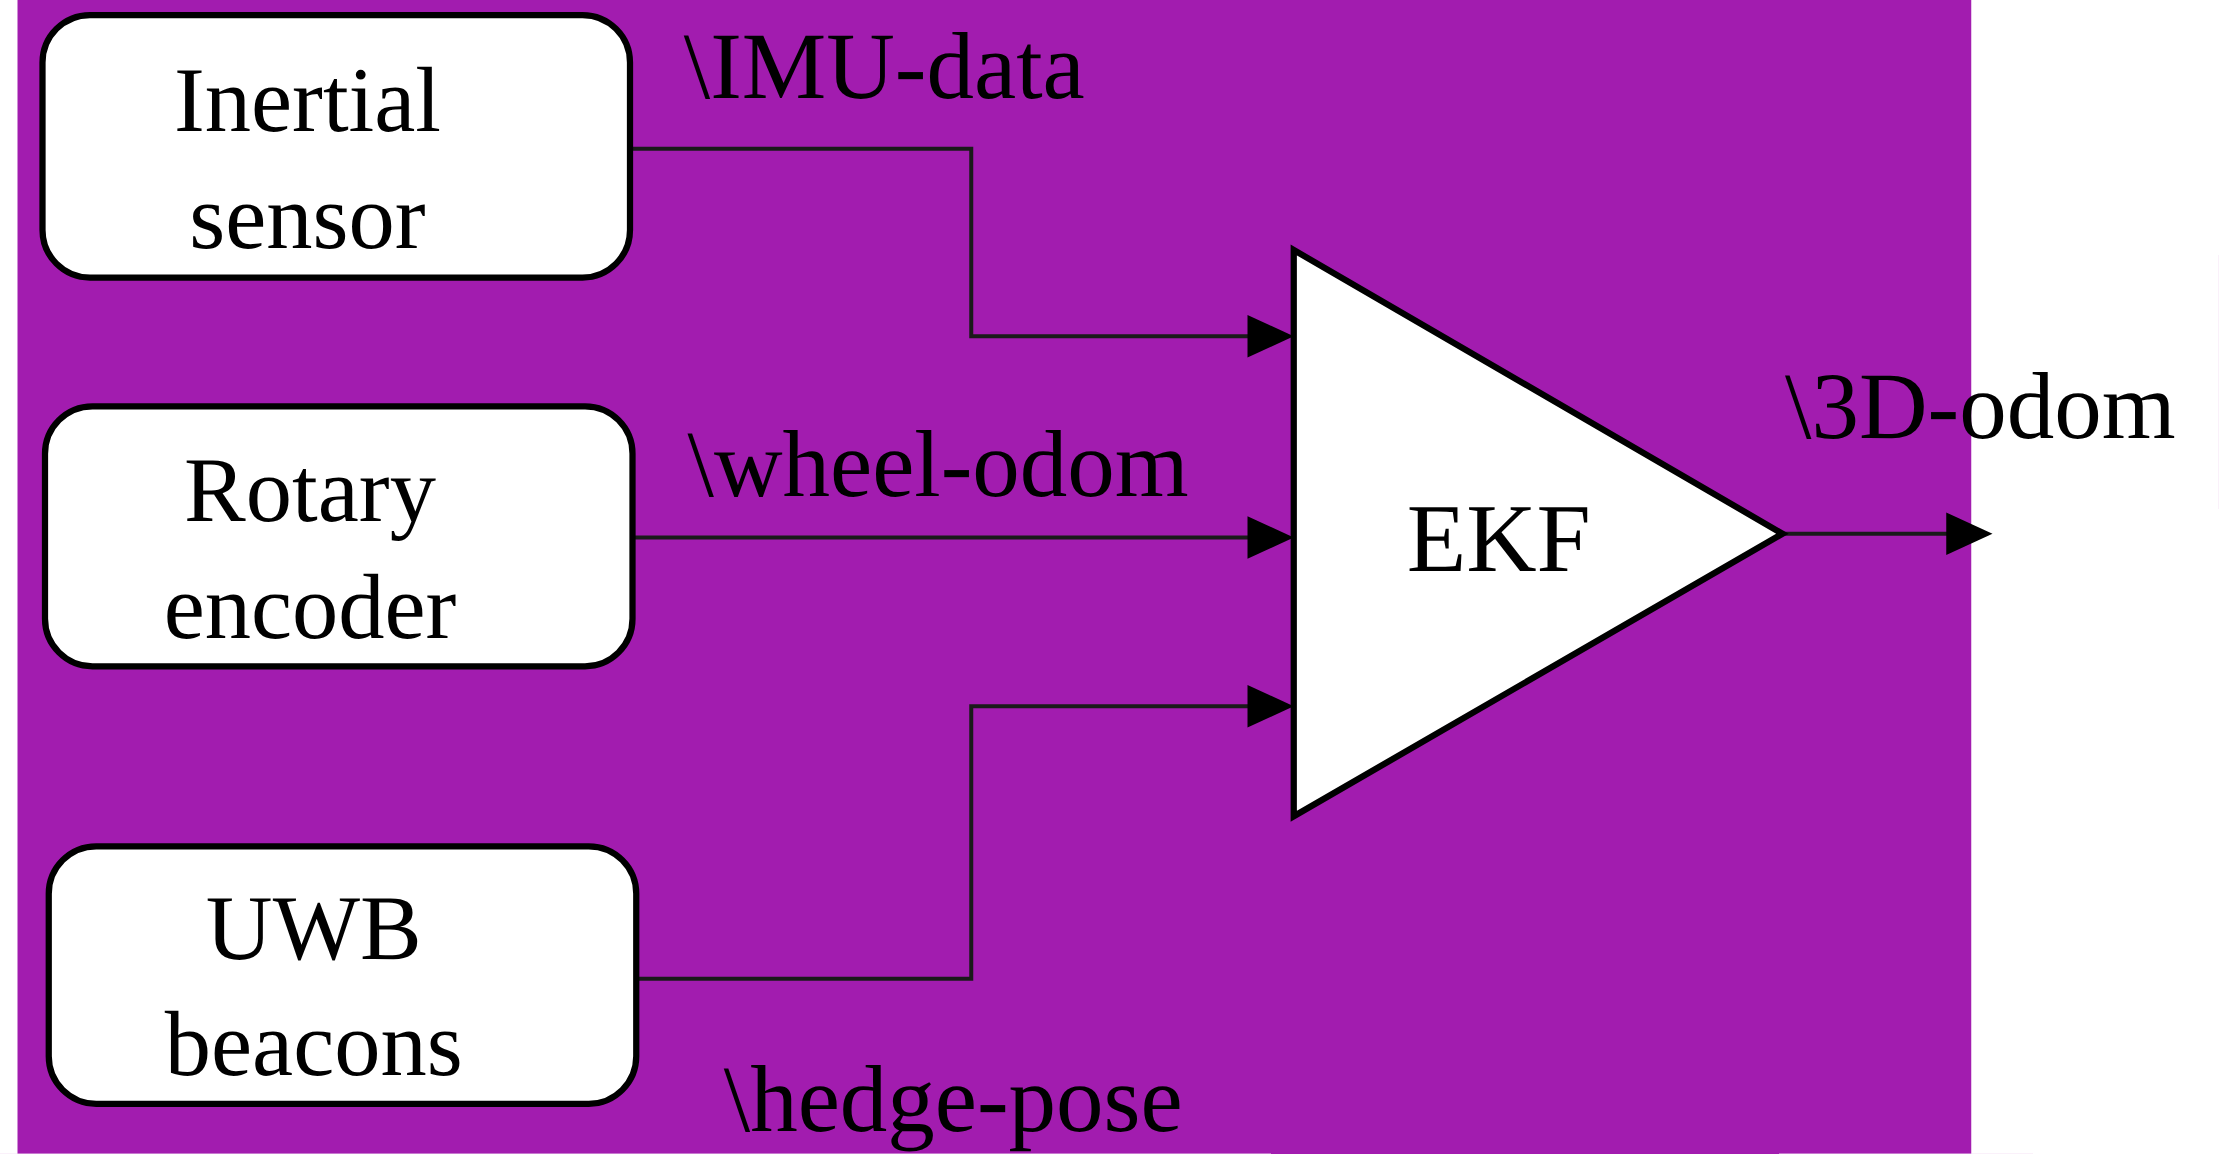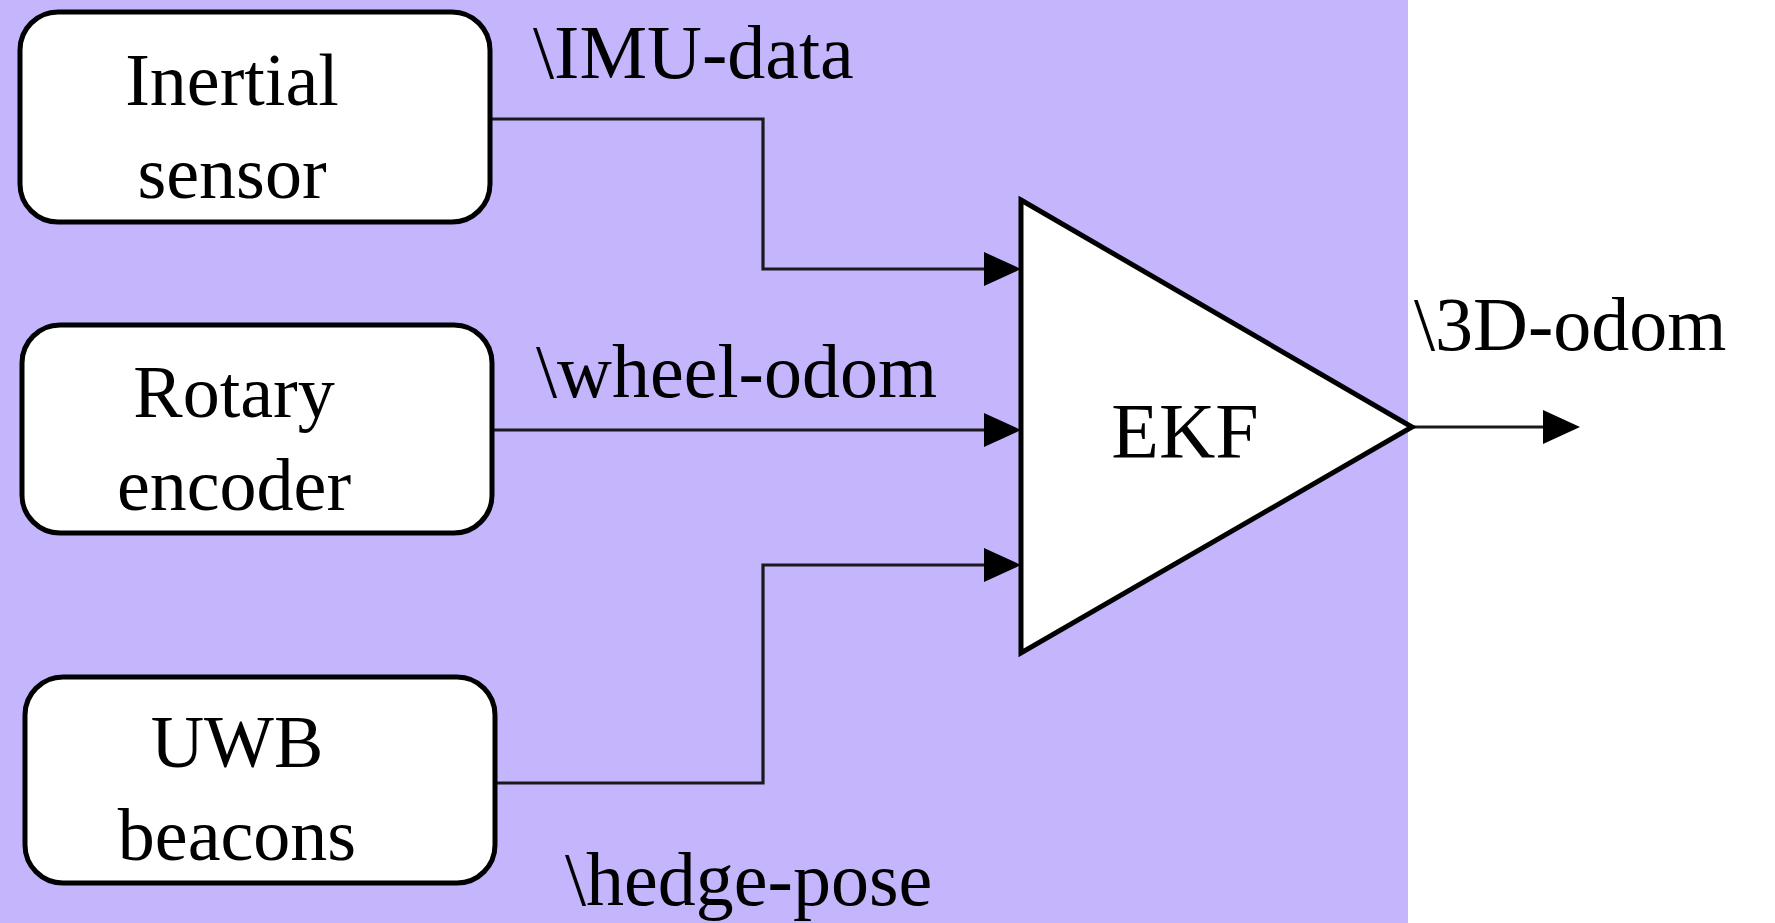--- a/index.html
+++ b/index.html
@@ -9,23 +9,24 @@
     background: #ffffff;
   }
   body {
     width: 1775px;
     height: 923px;
     overflow: hidden;
     font-family: "Liberation Serif", "DejaVu Serif", serif;
   }
   #diagram-root {
     position: relative;
-    width: 1408px;
+    width: 1563px;
     height: 923px;
-    background: #c4b5fd;
+    background: #a21caf;
+    margin-left: 14px;
   }
   svg#block-diagram {
     display: block;
     width: 1775px;
     height: 923px;
   }
   .node-box {
     fill: #ffffff;
     stroke: #000000;
     stroke-width: 5;

